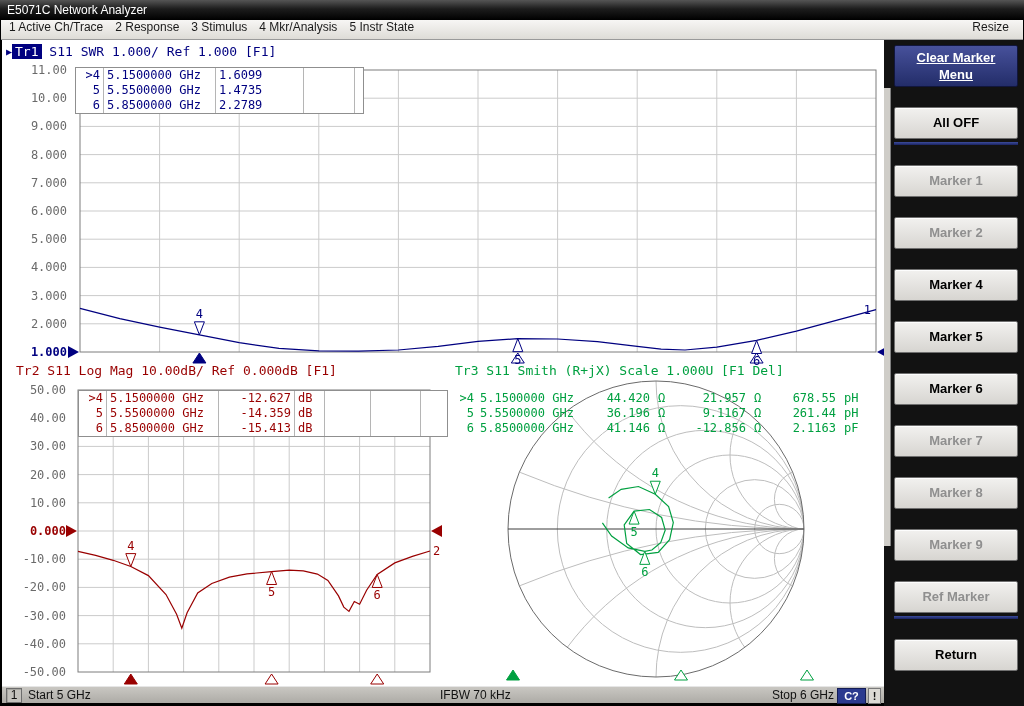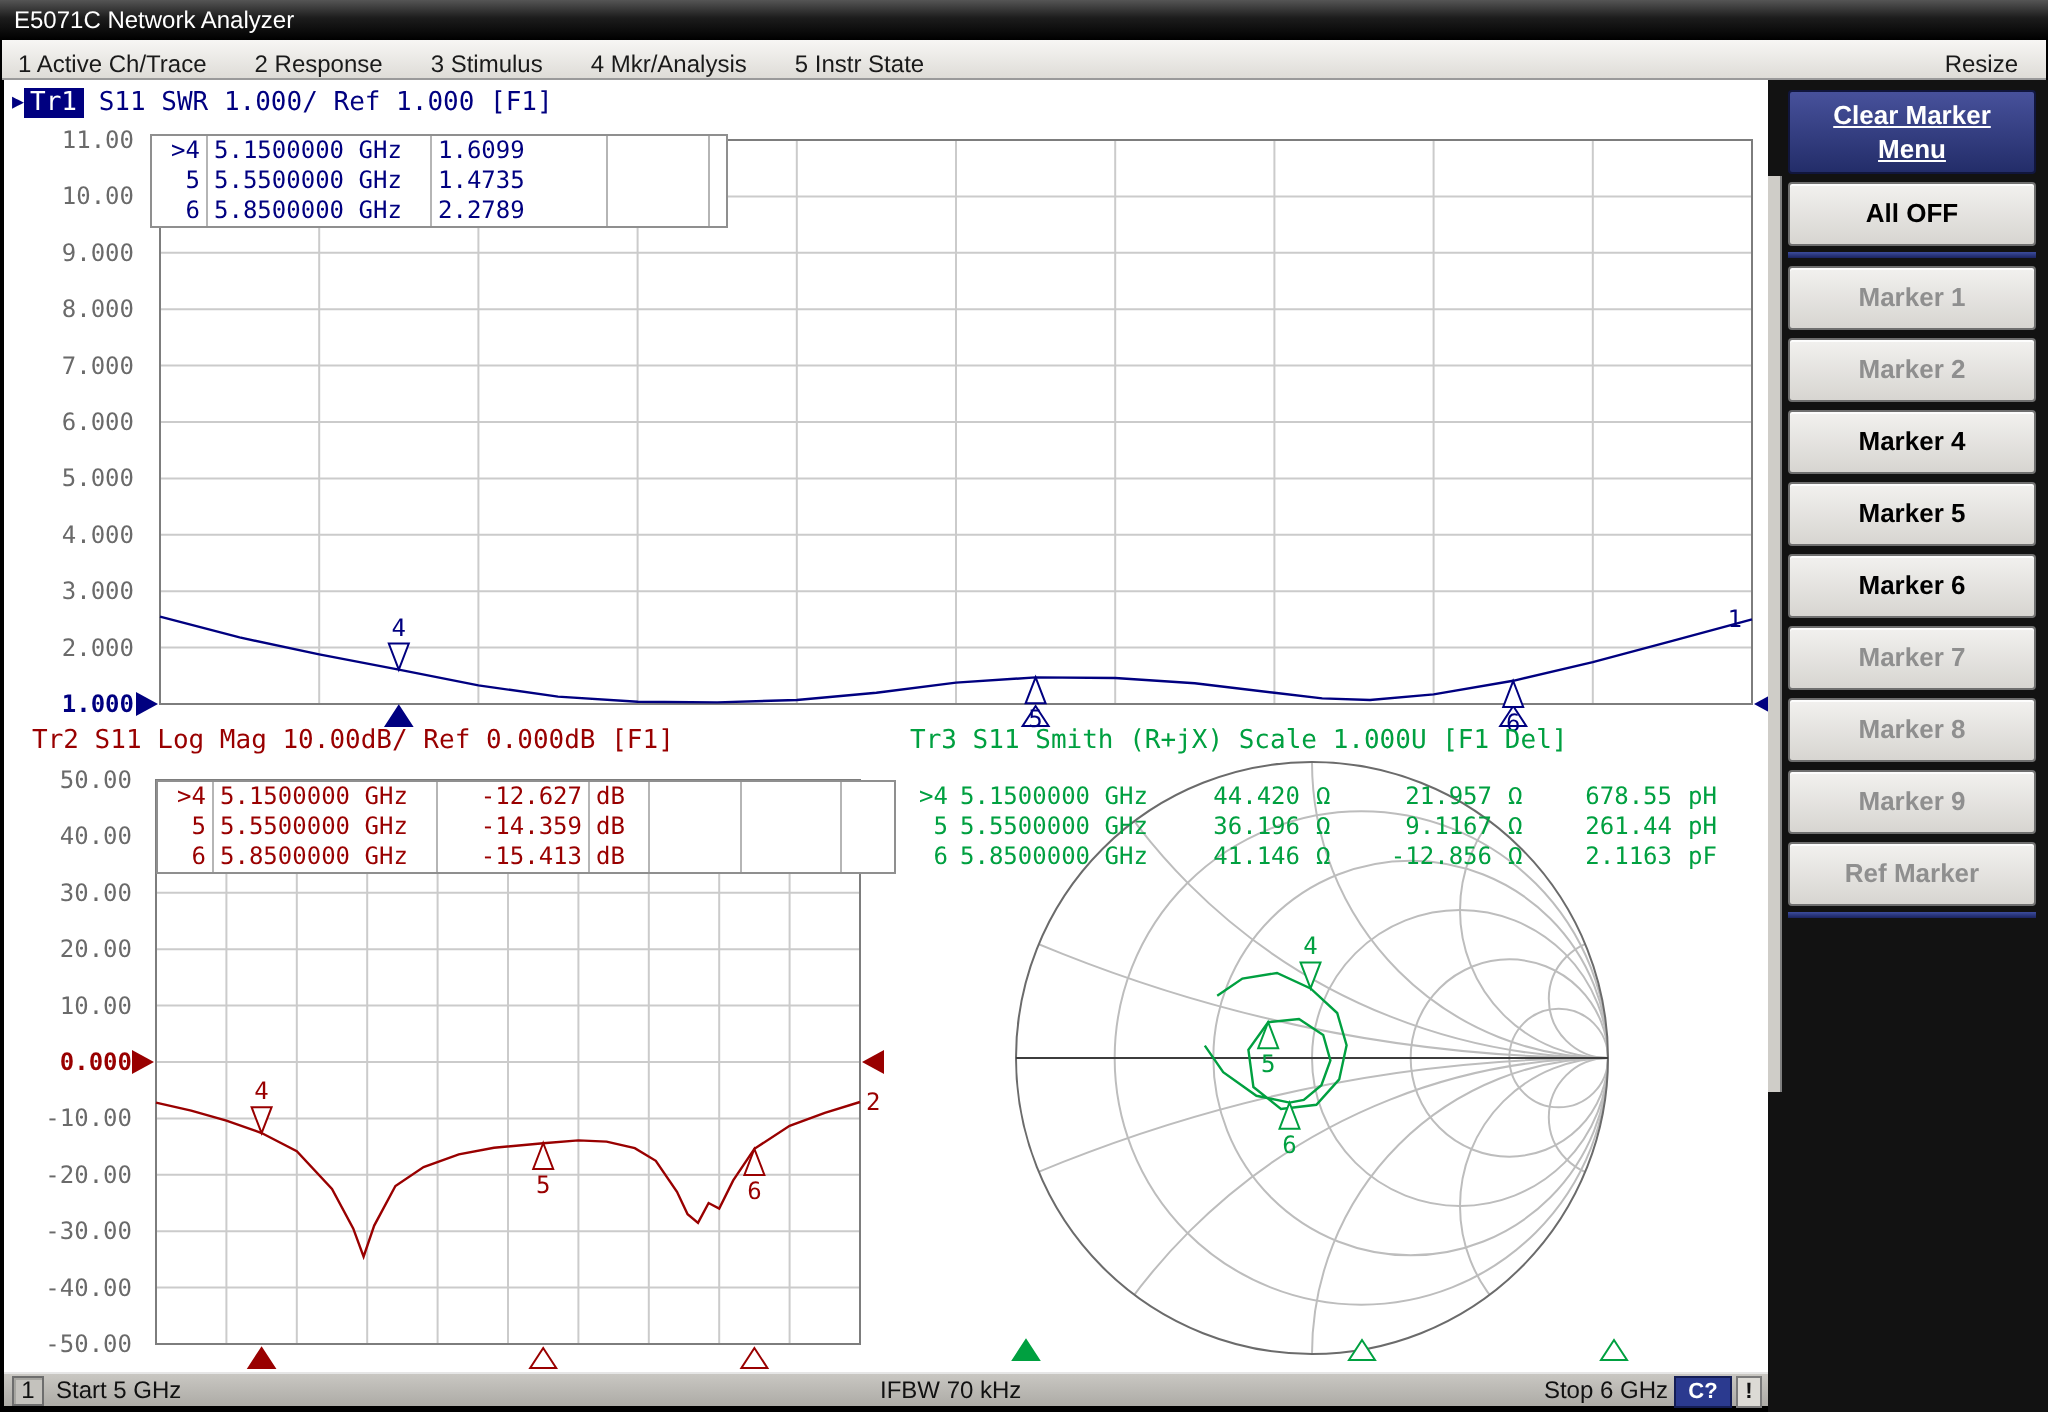--- a/index.html
+++ b/index.html
@@ -10,21 +10,21 @@
   
   #titlebar{
     position:absolute;left:0;top:0;width:1024px;height:20px;
     background:linear-gradient(#555 0%,#1c1c1c 45%,#000 100%);
     color:#fff;font-size:12px;line-height:20px;padding-left:7px;box-sizing:border-box;
   }
   #menubar{
     position:absolute;left:1px;top:20px;width:1022px;height:20px;
     background:linear-gradient(#f7f6f4,#dedcd7);
     border-bottom:1px solid #9a9a9a;box-sizing:border-box;
-    font-size:12px;color:#1a1a1a;display:flex;align-items:flex-end;gap:24px;padding-left:8px;
+    font-size:12px;color:#1a1a1a;display:flex;align-items:flex-start;gap:12px;padding-left:8px;
   }
   .menu-item{white-space:nowrap;cursor:default;}
   #menu-resize{position:absolute;right:14px;}
   
   #content{position:absolute;left:2px;top:40px;width:882px;height:646px;background:#fff;}
   #charts{position:absolute;left:0;top:0;width:1024px;height:706px;z-index:1;pointer-events:none;}
   #charts text{font-family:"DejaVu Sans Mono",monospace;font-size:12px;}
   .trace-header{position:absolute;z-index:2;font:13px "DejaVu Sans Mono",monospace;white-space:pre;}
   #tr1-header{left:6px;top:44px;color:#000080;}
   #tr1-header .arrow{font-size:10px;vertical-align:1px;}
@@ -65,21 +65,21 @@
   #sidebar{position:absolute;left:884px;top:40px;width:140px;height:666px;background:#121212;z-index:3;
     box-sizing:border-box;padding:5px 6px 0 10px;}
   #sk-scroll{position:absolute;left:0;top:48px;width:6px;height:458px;background:#cfcdc8;border-right:1px solid #7f7f7f;}
   #sk-header{
     height:40px;background:linear-gradient(#47519b,#232d69);
     border:1px solid #11163d;border-radius:2px;
     color:#fff;font-size:13px;font-weight:bold;text-align:center;
     display:flex;align-items:center;justify-content:center;padding:0 14px;line-height:17px;text-decoration:underline;
   }
   .skey{
-    height:30px;margin-top:4px;border:1px solid #6f6f6f;border-radius:2px;
+    height:30px;margin-top:20px;border:1px solid #6f6f6f;border-radius:2px;
     background:linear-gradient(#f2f1ef,#d7d5d1);
     box-shadow:inset 0 1px 0 rgba(255,255,255,.85);
     color:#000;font-size:13px;font-weight:bold;text-align:center;line-height:29px;cursor:pointer;
   }
   .skey.disabled{color:#8f8f8f;}
   .skey.selected{background:#4f4f4f;color:#9d9d9d;border-color:#2b2b2b;box-shadow:none;}
   .navy-sep{height:3px;margin-top:3px;background:linear-gradient(#3c4c9c,#1a2360);}
   
   #statusbar{
     position:absolute;left:2px;top:686px;width:882px;height:17px;z-index:3;
@@ -336,20 +336,21 @@
   <div class="skey disabled">Marker 1</div>
   <div class="skey disabled">Marker 2</div>
   <div class="skey">Marker 4</div>
   <div class="skey">Marker 5</div>
   <div class="skey">Marker 6</div>
   <div class="skey disabled">Marker 7</div>
   <div class="skey disabled">Marker 8</div>
   <div class="skey disabled">Marker 9</div>
   <div class="skey disabled">Ref Marker</div>
   <div class="navy-sep"></div>
+  <div class="skey">Return</div>
 </div>
 
 <div id="statusbar">
   <span id="st-ch">1</span>
   <span id="st-start">Start 5 GHz</span>
   <span id="st-ifbw">IFBW 70 kHz</span>
   <span id="st-stop">Stop 6 GHz</span>
   <span id="st-cal">C?</span>
   <span id="st-alert">!</span>
 </div>

